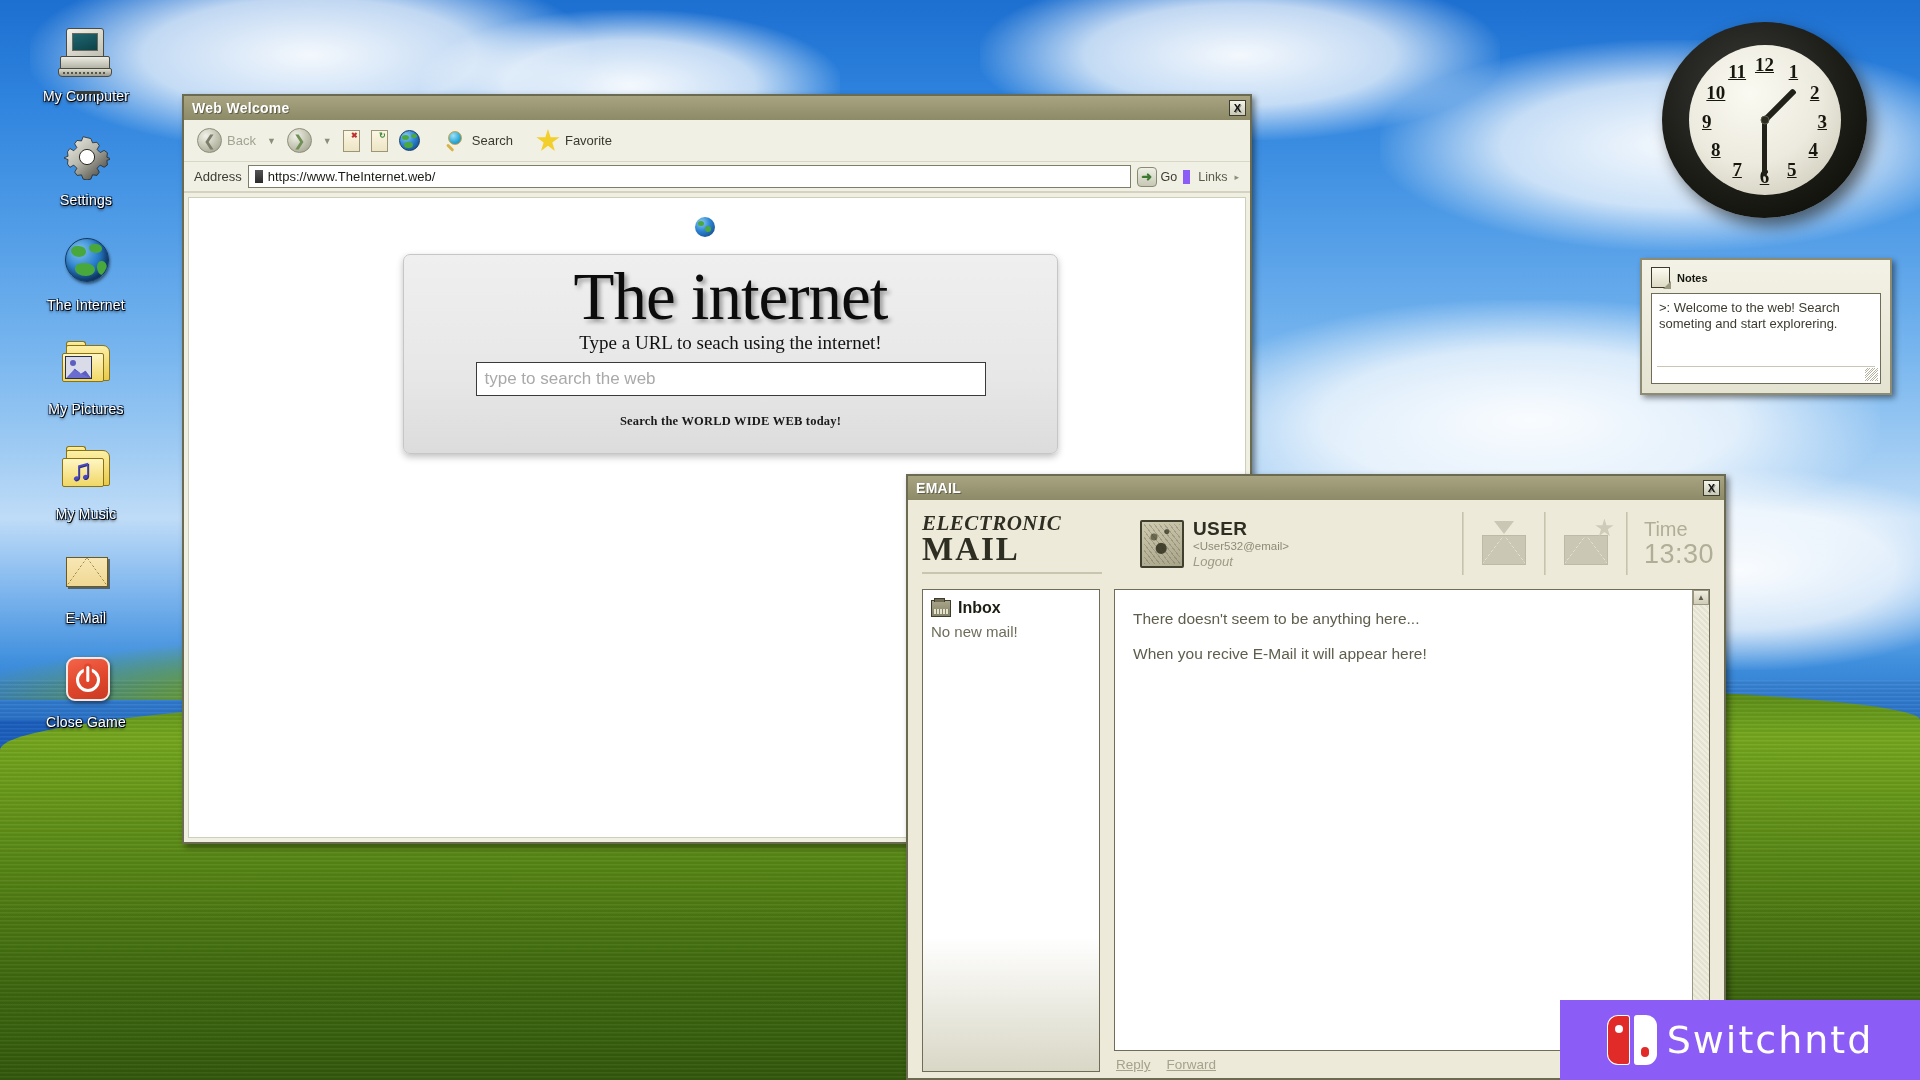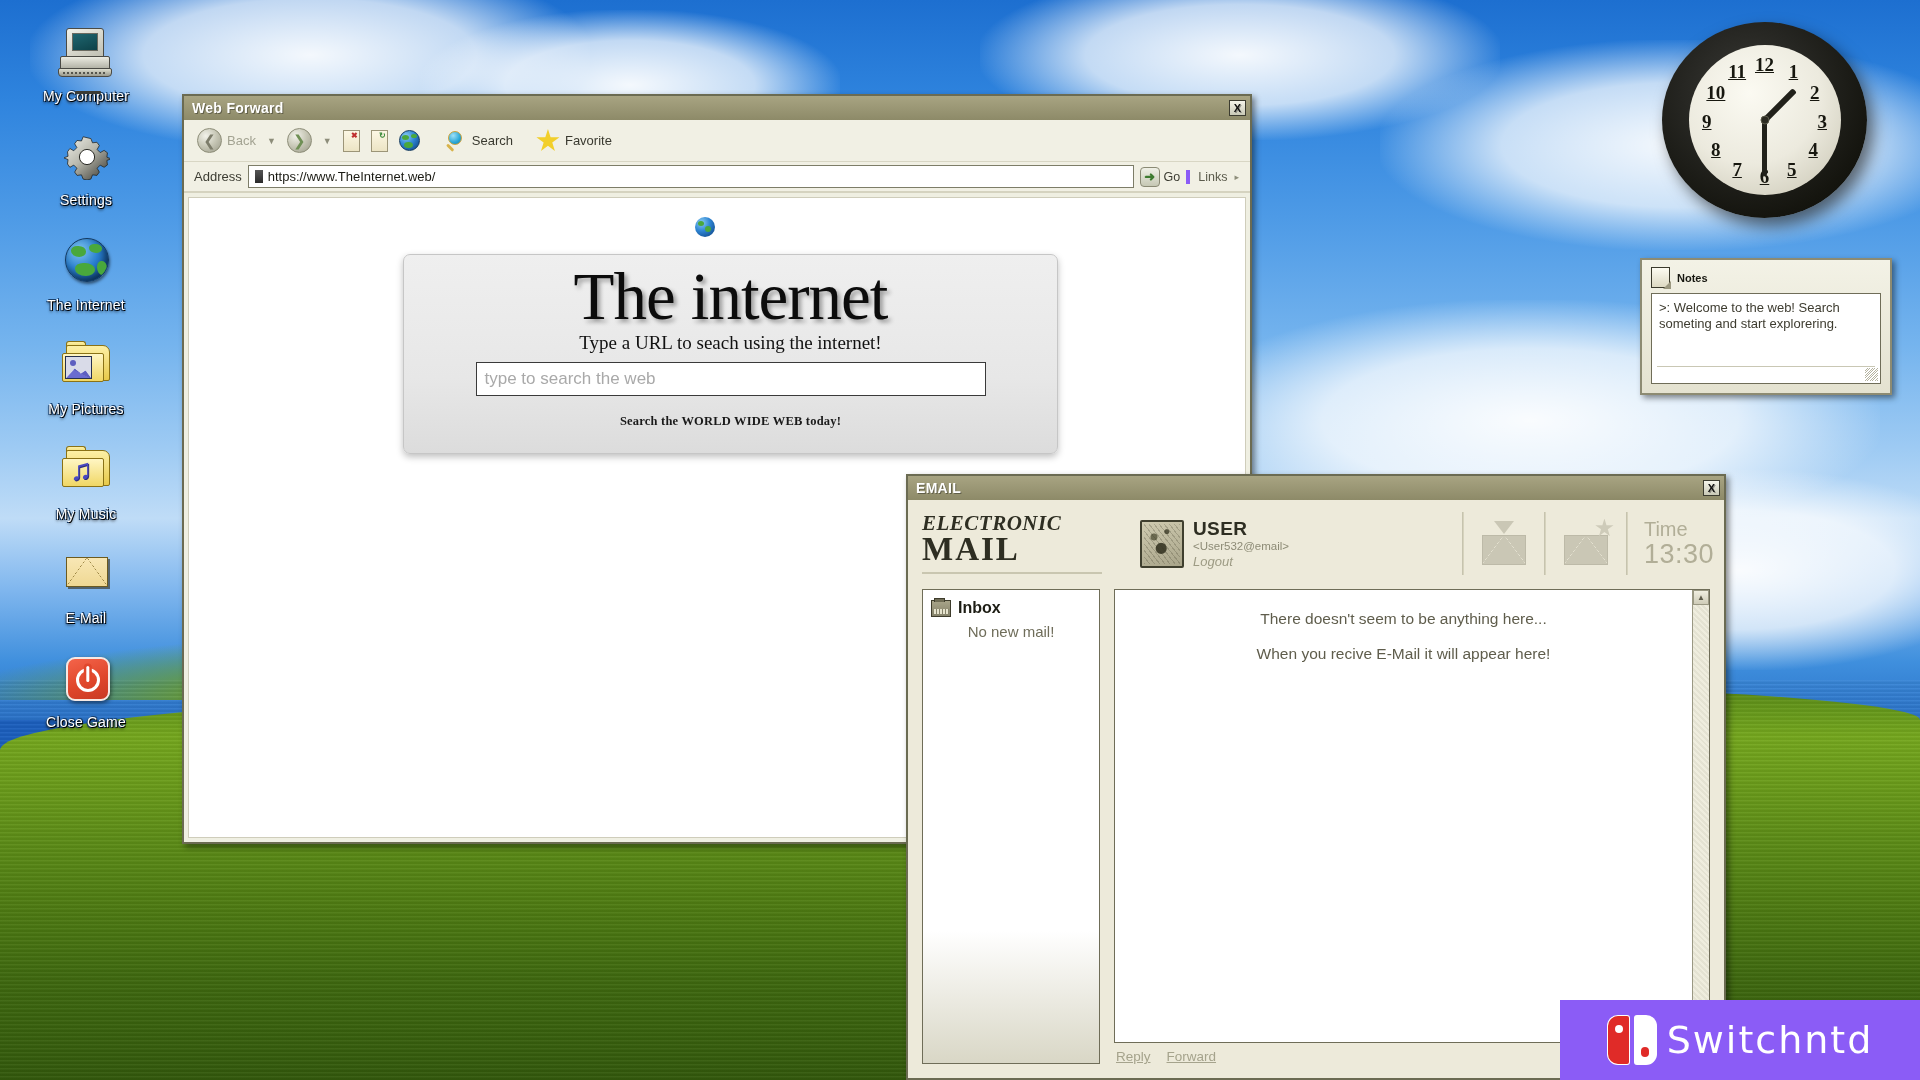--- a/index.html
+++ b/index.html
@@ -267,21 +267,21 @@
   .addr-fav{ width:8px;height:13px;background:linear-gradient(180deg,#555,#2a2a2a); flex:0 0 auto; }
   .addr-text{ font-size:13px; color:#1b1b14; white-space:nowrap; }
   .go-btn{ display:flex; align-items:center; gap:4px; cursor:pointer; }
   .go-icon{
     width:20px;height:20px;border-radius:4px;
     background:linear-gradient(180deg,#eff0e6,#c6c8b4);
     border:1px solid #8a8a74; display:flex;align-items:center;justify-content:center;
     color:#3d7a2f;font-size:13px;font-weight:bold;line-height:1;
   }
   .go-lbl{ font-size:12.5px; color:#3c3c32; }
-  .links-grp{ display:flex;align-items:center;gap:4px; padding-left:8px; border-left:4px solid #8b5cf6; }
+  .links-grp{ display:flex;align-items:center;gap:4px; padding-left:8px; border-left:7px solid #8b5cf6; }
   .links-lbl{ font-size:12.5px; color:#5b5b4c; }
   .bw-content{
     flex:1; background:#fff; margin:4px; border:1px solid #cfcdbb;
     position:relative; overflow:hidden;
   }
 
   
   .inet-card{
     position:absolute; left:214px; top:56px; width:655px; height:200px;
     background:linear-gradient(180deg,#efefef 0%,#e7e7e7 62%,#dcdcdc 100%);
@@ -367,21 +367,21 @@
     border-top:13px solid #b6b3a0;
   }
   .em-mbtn .starlet{
     position:absolute; right:-2px; top:-2px; width:19px;height:19px;
     background:#bcb9a6;
     clip-path: polygon(50% 0%,61% 35%,98% 35%,68% 57%,79% 93%,50% 71%,21% 93%,32% 57%,2% 35%,39% 35%);
   }
   .em-time{ display:flex; flex-direction:column; justify-content:center; padding-left:2px; }
   .em-time .t1{ font-size:20px; color:#b1ae97; line-height:1.05; }
   .em-time .t2{ font-size:27px; color:#b1ae97; line-height:1.05; letter-spacing:.5px; }
-  .em-body{ flex:1; display:flex; gap:14px; padding:4px 14px 14px 14px; min-height:0;text-align:center; }
+  .em-body{ flex:1; display:flex; gap:14px; padding:4px 14px 6px 14px; min-height:0; }
   .em-inbox{
     width:178px; border:1.7px solid #6f6d58; background:linear-gradient(180deg,#ffffff 0 72%, #d9d7c6 100%);
     padding:9px 8px; display:flex; flex-direction:column; gap:6px;
   }
   .em-inbox-head{ display:flex; align-items:center; gap:7px; }
   .inbox-icon{
     width:20px;height:17px; background:linear-gradient(180deg,#a8a489,#85826a);
     border:1.5px solid #3e3c2c; position:relative; flex:0 0 auto;
   }
   .inbox-icon::before{ content:"";position:absolute;left:2px;top:-3px;width:9px;height:3px;background:#6f6c55;border:1px solid #3e3c2c;border-bottom:none;}
@@ -642,21 +642,21 @@
       <div class="rule"></div>
       <div class="notes-grip"></div>
     </div>
   </div>
 </div>
 
 <div id="browser" class="win">
   <div class="win-frame">
 
     <div class="titlebar">
-      <span>Web Forward</span>
+      <span>Web Welcome</span>
       <span class="titlebtn">X</span>
     </div>
 
     <div class="bw-toolbar">
       <div class="tb-btn">
         <span class="navcirc">❮</span>
         <span class="tb-label">Back</span>
       </div>
       <span class="caret">▼</span>
       <div class="tb-btn">

